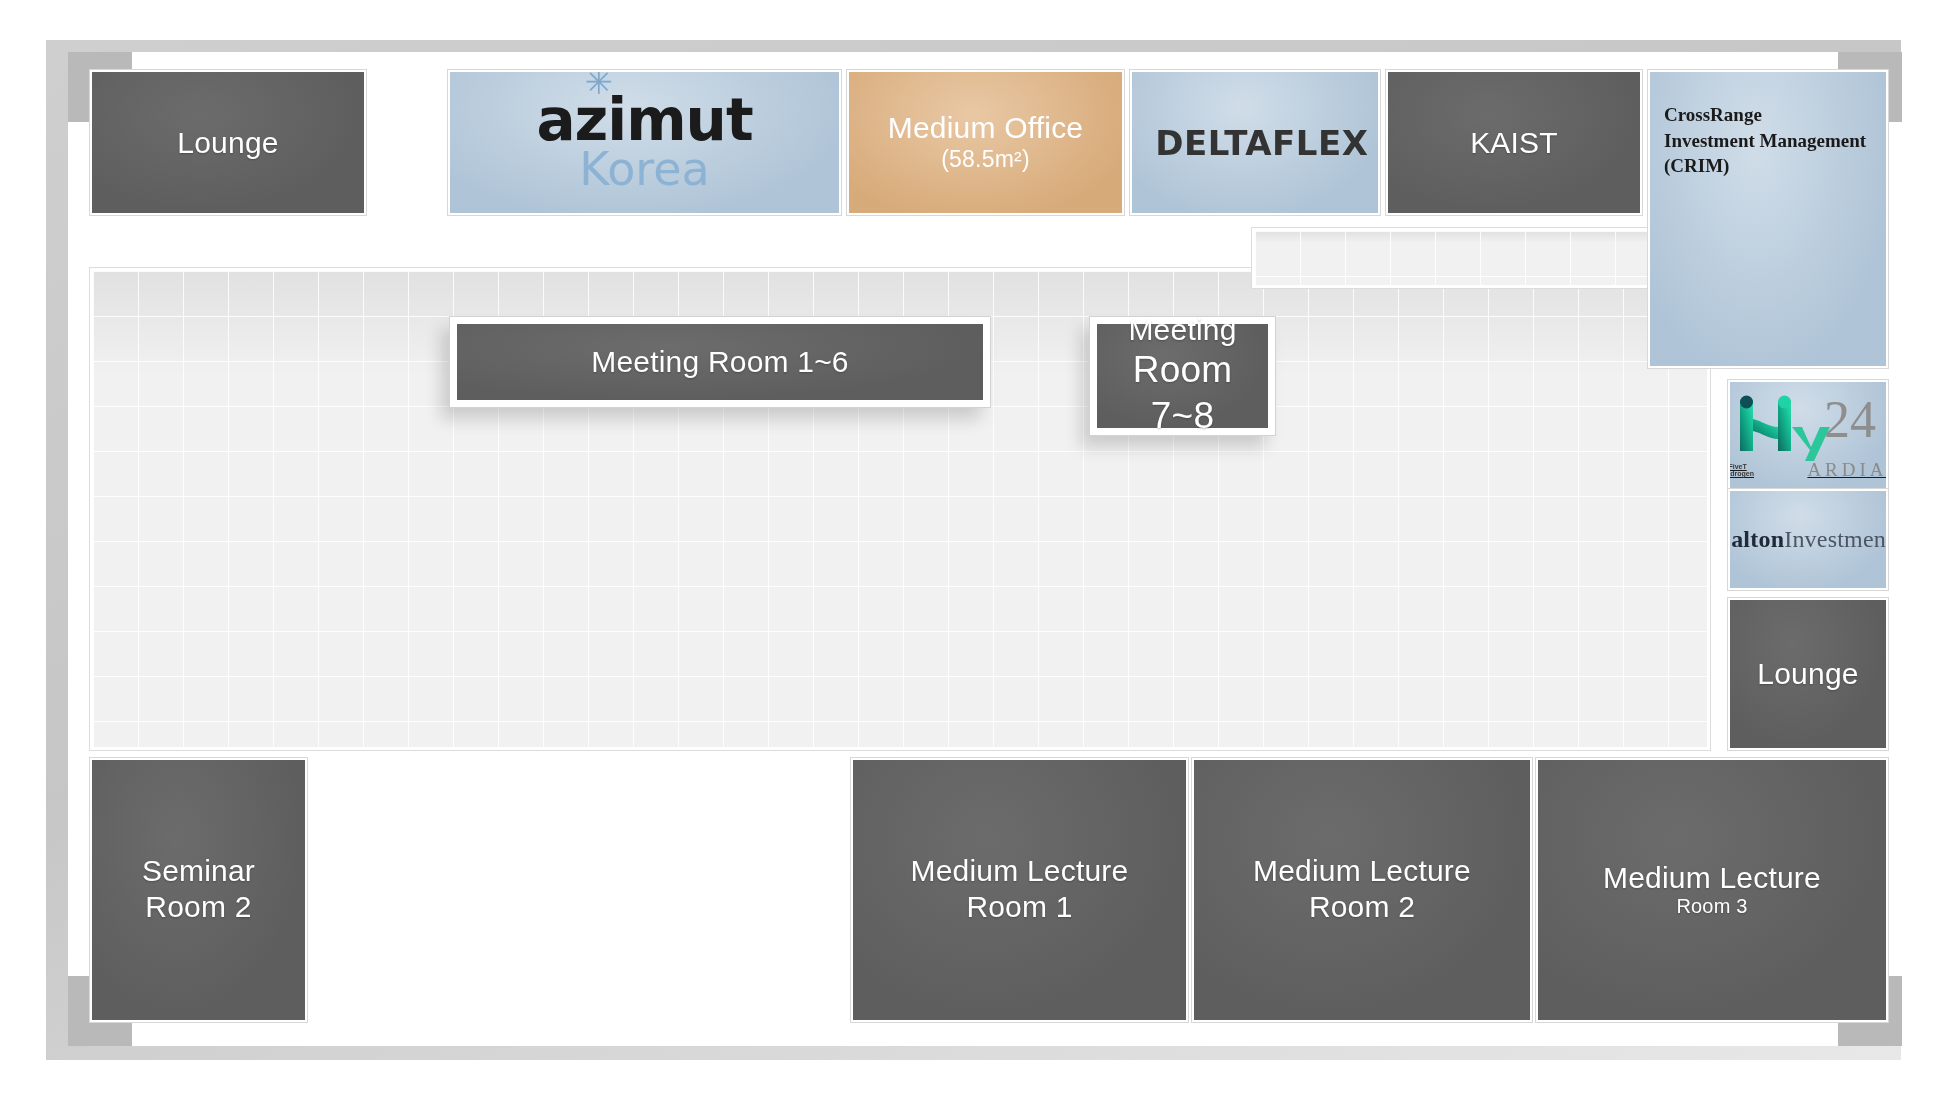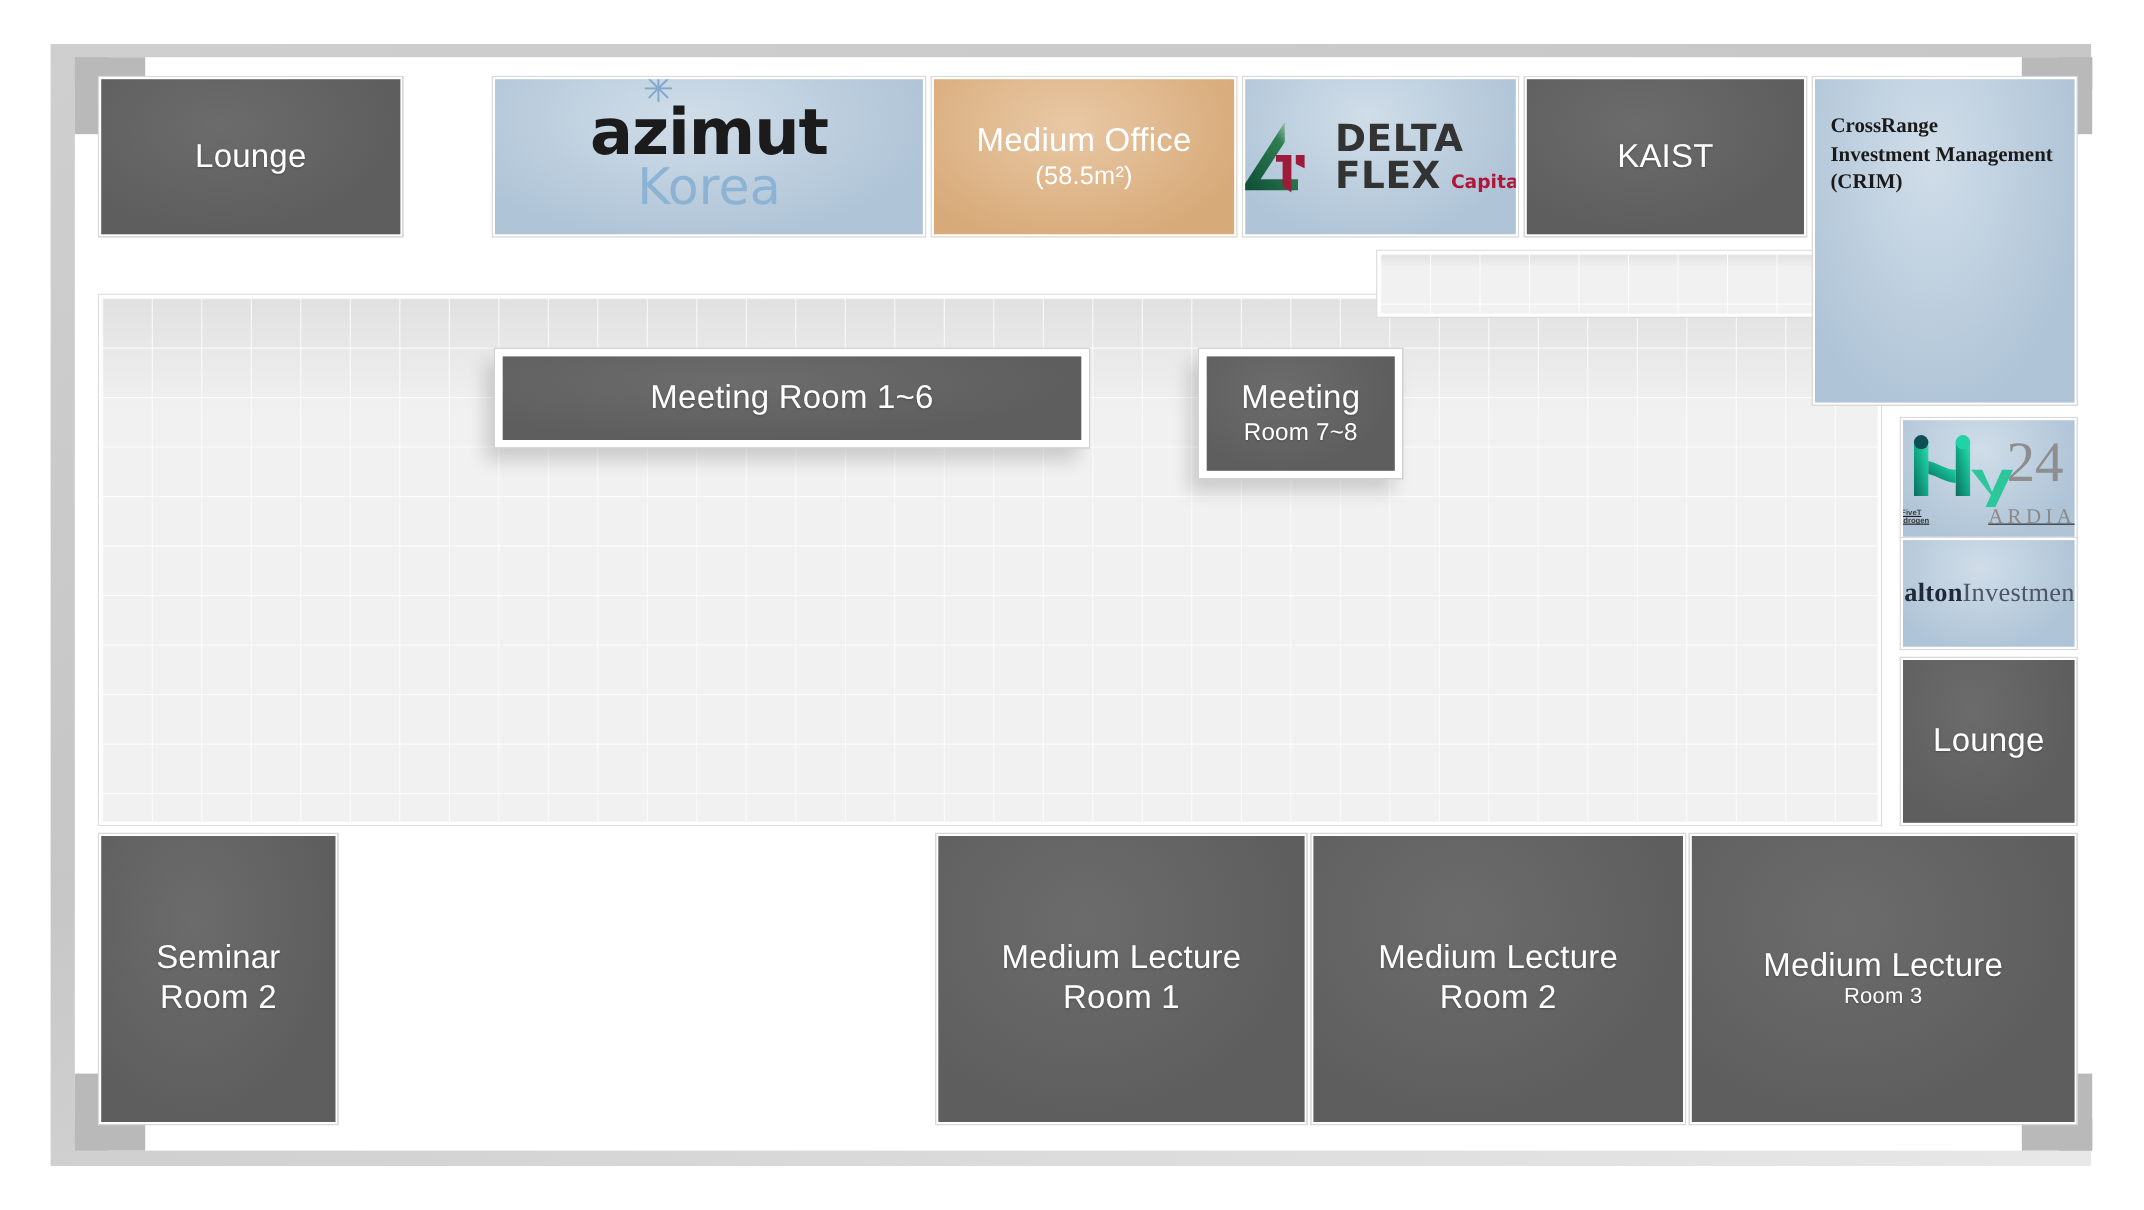--- a/index.html
+++ b/index.html
@@ -137,21 +137,21 @@
     position:absolute;left:48px;top:-26px;
     color:#7fa8cd;font-size:34px;line-height:1;
   }
   .azimut-korea{
     font-size:46px;font-weight:400;color:#8db3d4;line-height:1.05;
     margin-top:-4px;font-family:"DejaVu Sans", sans-serif;
   }
   
   .deltaflex{display:flex;align-items:center;gap:12px;}
   .df-mark{width:78px;height:72px;flex:0 0 auto;}
-  .df-text{display:flex;flex-direction:column;line-height:1;}
+  .df-text{display:flex;flex-direction:row;line-height:1;}
   .df-row{display:flex;align-items:flex-end;}
   .df-delta,.df-flex{
     font-size:34px;font-weight:800;color:#333333;letter-spacing:.5px;
     font-family:"DejaVu Sans", sans-serif;
   }
   .df-cap{
     font-size:17px;font-weight:800;color:#b1163a;margin-left:9px;
     margin-bottom:2px;font-family:"DejaVu Sans", sans-serif;
   }
   
@@ -322,21 +322,21 @@
     <span class="room-label">Lounge</span>
   </div>
 
   <div class="meeting m-1-6">
     <span class="room-label">Meeting Room 1~6</span>
   </div>
 
   <div class="meeting m-7-8">
     <span class="room-label">
       <span>Meeting</span>
-      <span class="sub" style="font-size:22px">Room 7~8</span>
+      <span class="sub" style="font-size:37px">Room 7~8</span>
     </span>
   </div>
 
   <div class="room dark r-seminar2">
     <span class="room-label">
       <span>Seminar</span>
       <span class="sub" style="font-size:30px">Room 2</span>
     </span>
   </div>
 

